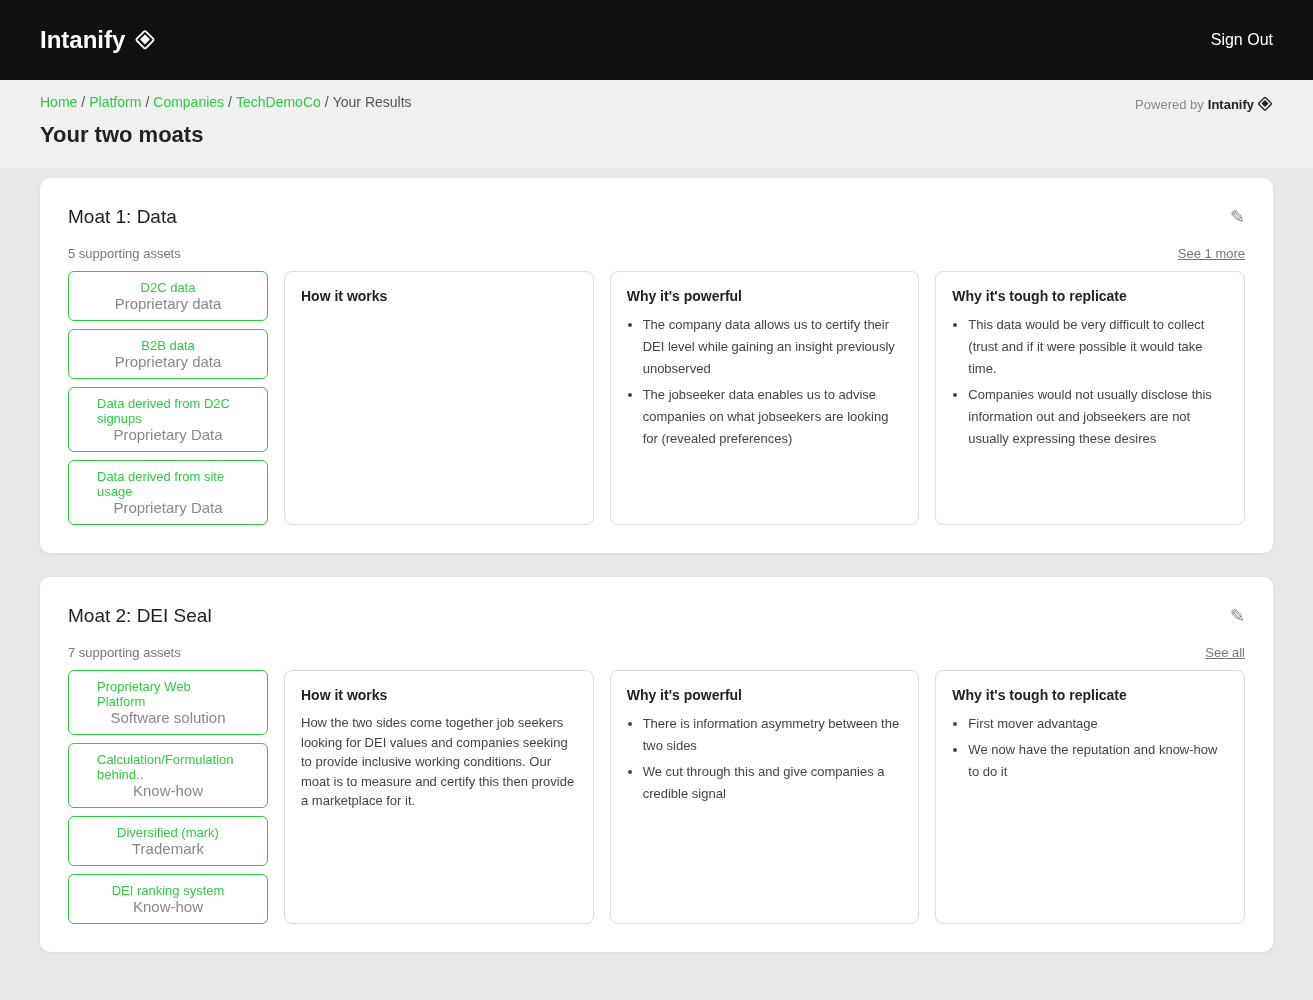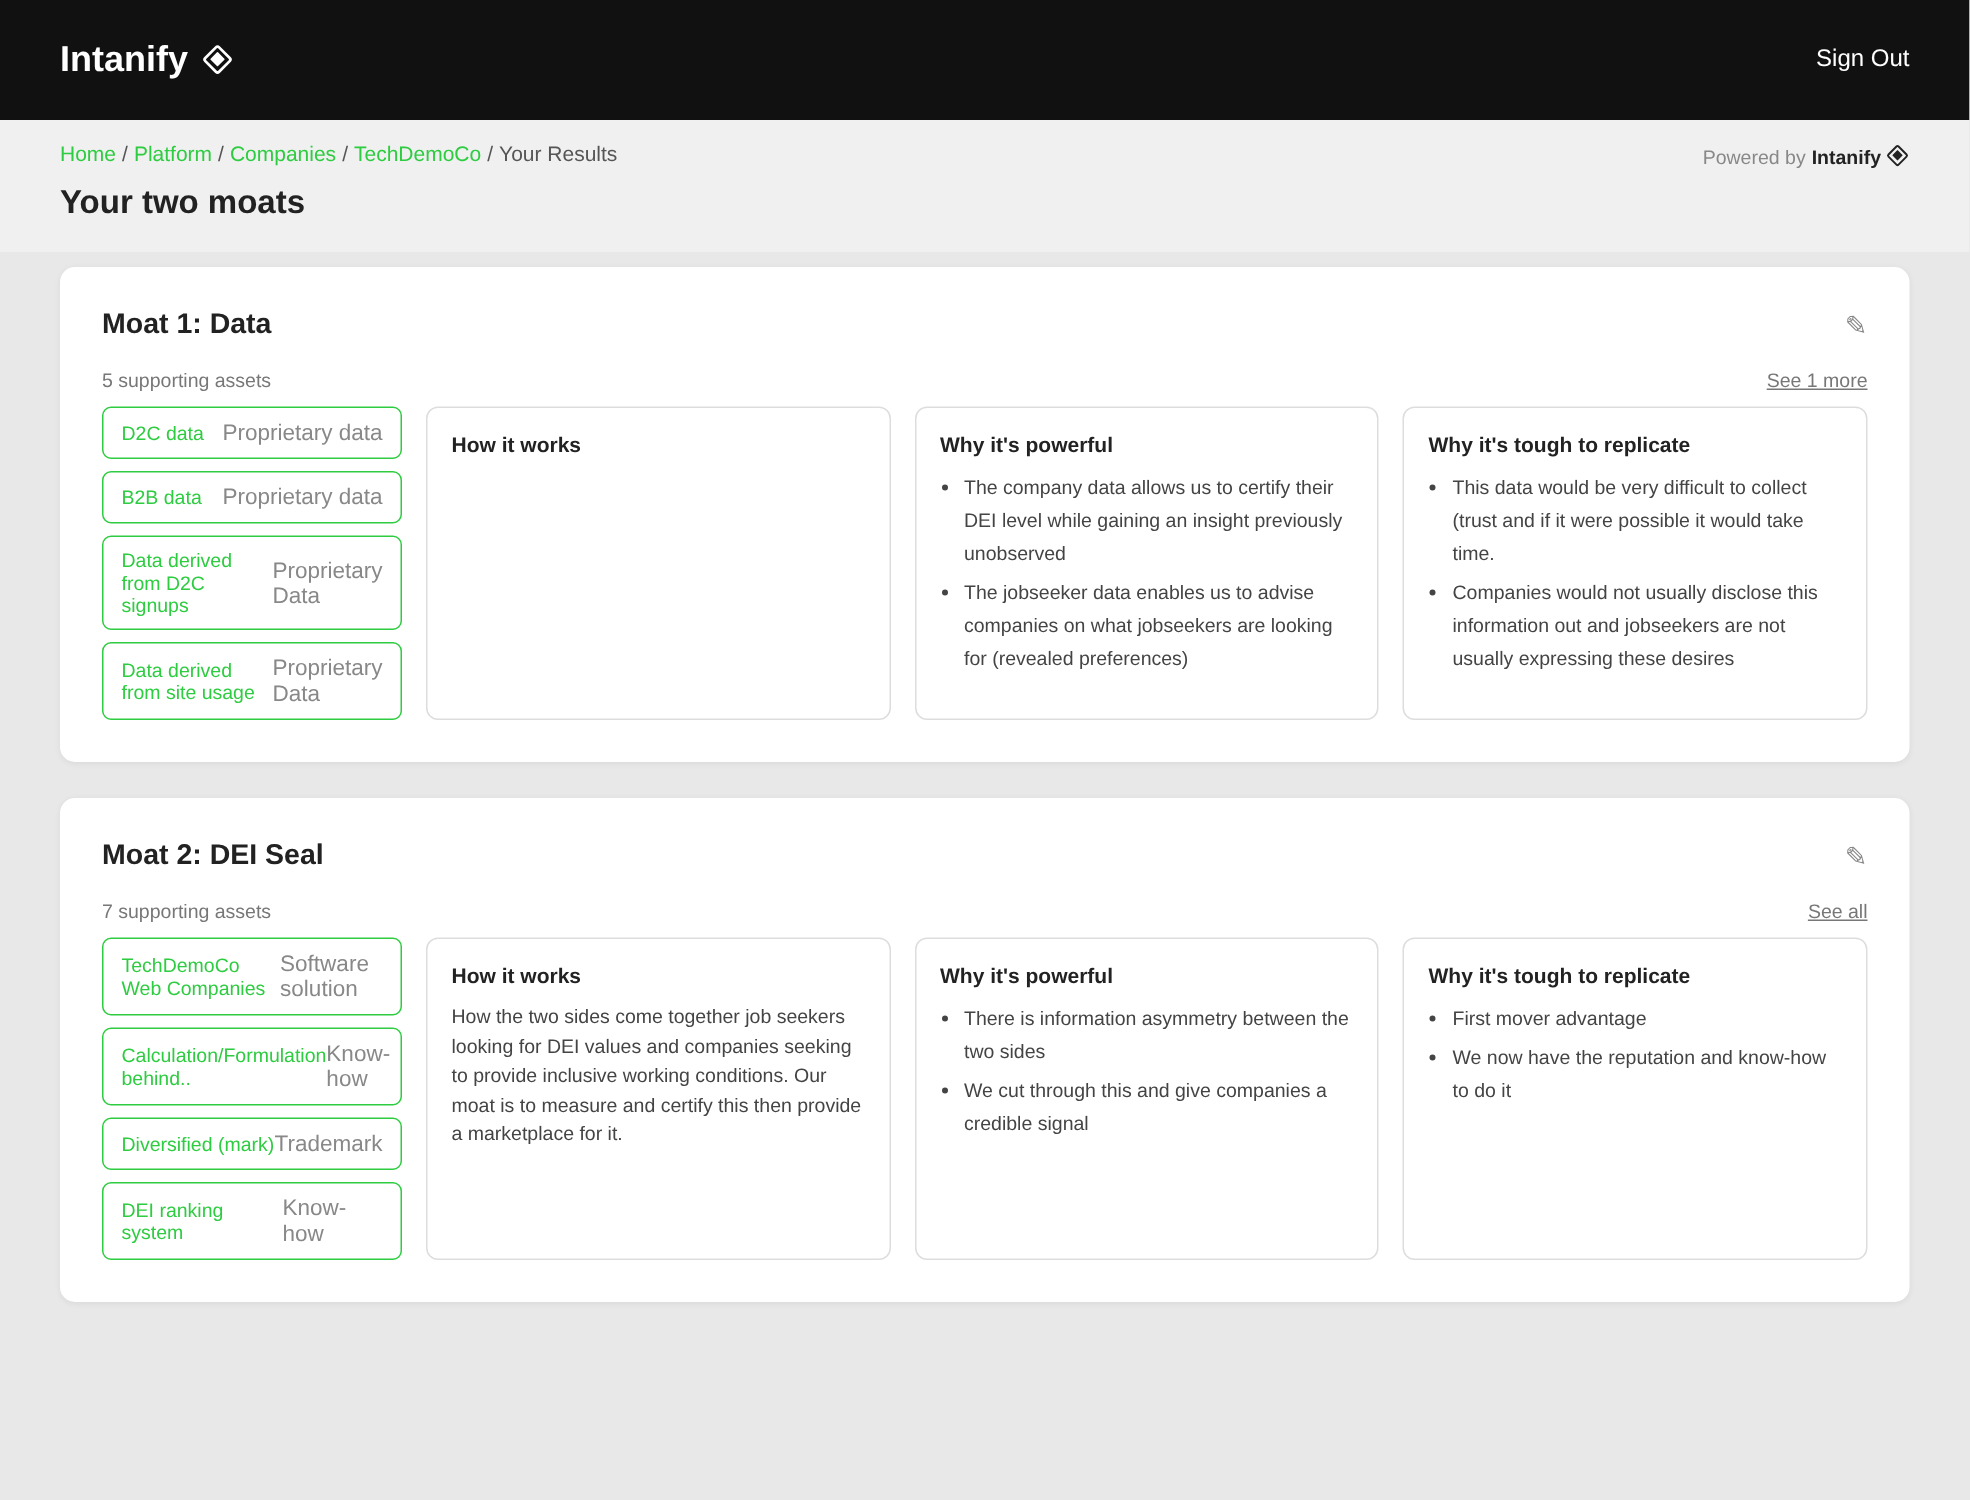--- a/index.html
+++ b/index.html
@@ -100,21 +100,21 @@
       box-shadow: 0 1px 4px rgba(0,0,0,0.06);
     }
     .moat-card-header {
       display: flex;
       justify-content: space-between;
       align-items: center;
       margin-bottom: 18px;
     }
     .moat-card-title {
       font-size: 19px;
-      font-weight: 700;
+      font-weight: 400;
       color: #222;
     }
     .edit-icon {
       color: #888;
       font-size: 18px;
       cursor: pointer;
     }
 
     
     .assets-header {
@@ -141,25 +141,26 @@
     .assets-column {
       width: 200px;
       flex-shrink: 0;
       display: flex;
       flex-direction: column;
       gap: 8px;
     }
     .asset-tag {
       border: 1.5px solid #2ecc40;
       border-radius: 6px;
-      padding: 8px 12px;
+      padding: 8px 28px;
       display: flex;
       justify-content: space-between;
       align-items: center;
       cursor: pointer;
+      flex-direction: column;
     }
     .asset-tag-name {
       color: #2ecc40;
       font-size: 13px;
       font-weight: 500;
     }
     .asset-tag-type {
       color: #888;
       font-size: 15px;
     }
@@ -296,21 +297,21 @@
         <h2 class="moat-card-title">Moat 2: DEI Seal</h2>
         <span class="edit-icon">✎</span>
       </div>
       <div class="assets-header">
         <span class="assets-count">7 supporting assets</span>
         <span class="see-more-link">See all</span>
       </div>
       <div class="moat-body">
         <div class="assets-column">
           <div class="asset-tag">
-            <span class="asset-tag-name">TechDemoCo Web Companies</span>
+            <span class="asset-tag-name">Proprietary Web Platform</span>
             <span class="asset-tag-type">Software solution</span>
           </div>
           <div class="asset-tag">
             <span class="asset-tag-name">Calculation/Formulation behind..</span>
             <span class="asset-tag-type">Know-how</span>
           </div>
           <div class="asset-tag">
             <span class="asset-tag-name">Diversified (mark)</span>
             <span class="asset-tag-type">Trademark</span>
           </div>

